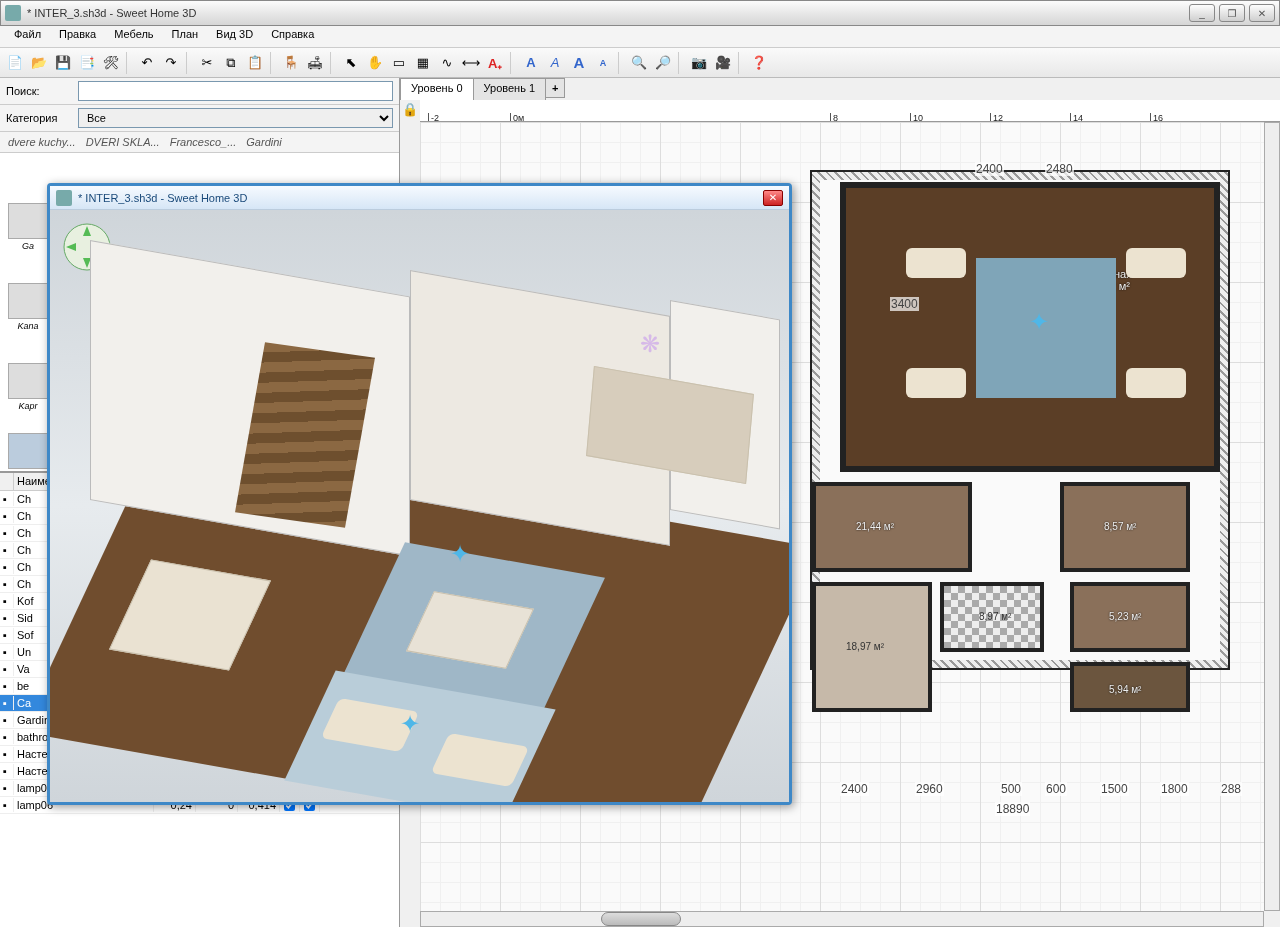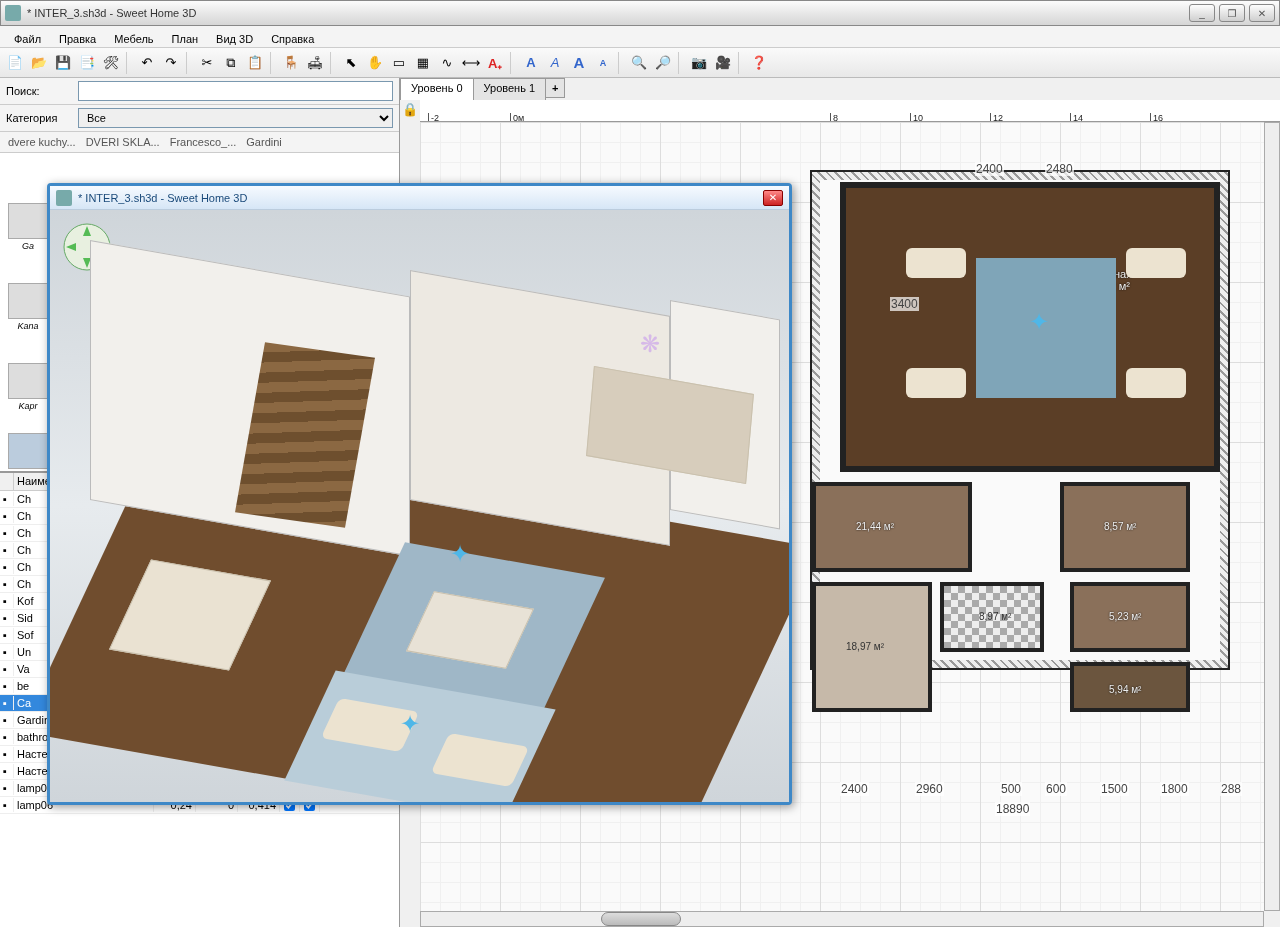--- a/index.html
+++ b/index.html
@@ -2,31 +2,31 @@
 <html><head>
 <meta charset="utf-8">
 <style>
 * { margin: 0; padding: 0; box-sizing: border-box; font-family: Tahoma, sans-serif; font-size: 11px; }
 body { background: #ece9d8; width: 1280px; height: 927px; overflow: hidden; position: relative; }
 .titlebar { height: 26px; background: linear-gradient(#fcfcfc,#e8e8e8,#d6d6d6); display: flex; align-items: center; padding: 0 4px; border: 1px solid #888; }
 .titlebar .app-icon { width: 16px; height: 16px; background: #7aa; margin-right: 6px; border-radius: 2px; }
 .titlebar .title { flex: 1; color: #333; }
 .titlebar .winbtns { display: flex; gap: 4px; }
 .titlebar .winbtn { width: 26px; height: 18px; background: linear-gradient(#fdfdfd,#cfcfcf); border: 1px solid #888; border-radius: 3px; display: flex; align-items: center; justify-content: center; cursor: pointer; font-size: 10px; color: #555; }
-.menubar { height: 22px; background: #f4f4f4; border-bottom: 1px solid #ccc; display: flex; align-items: flex-end; padding: 0 6px; gap: 2px; }
+.menubar { height: 22px; background: #f4f4f4; border-bottom: 1px solid #ccc; display: flex; align-items: flex-start; padding: 0 6px; gap: 2px; }
 .menubar .menu-item { padding: 2px 8px; cursor: pointer; }
 .toolbar { height: 30px; background: linear-gradient(#fafafa,#e8e8e8); border-bottom: 1px solid #bbb; display: flex; align-items: center; padding: 0 4px; gap: 2px; }
 .toolbar .tb { width: 22px; height: 22px; display: flex; align-items: center; justify-content: center; cursor: pointer; border: 1px solid transparent; border-radius: 2px; font-size: 13px; }
 .toolbar .sep { width: 6px; height: 22px; border-left: 1px solid #ccc; margin: 0 2px; }
 .main { display: flex; height: calc(100% - 78px); }
 .left-panel { width: 400px; border-right: 1px solid #999; background: #f4f4f4; display: flex; flex-direction: column; }
 .cat-row { display: flex; align-items: center; padding: 3px 6px; gap: 6px; border-bottom: 1px solid #ccc; }
 .cat-row label { width: 66px; }
 .cat-row select, .cat-row input { flex: 1; height: 20px; border: 1px solid #7a98af; padding: 0 4px; }
-.furniture-tabs { display: flex; gap: 10px; padding: 4px 8px; color: #555; border-bottom: 1px solid #ccc; }
+.furniture-tabs { display: flex; gap: 10px; padding: 4px 8px; font-style: italic; color: #555; border-bottom: 1px solid #ccc; }
 .furniture-tabs span { cursor: pointer; white-space: nowrap; overflow: hidden; }
 .catalog { flex: 0 0 320px; background: #fff; border-bottom: 2px solid #999; position: relative; overflow: hidden; }
 .catalog .thumb { position: absolute; width: 40px; height: 50px; font-style: italic; }
 .catalog .thumb .img { width: 40px; height: 36px; background: #ddd; border: 1px solid #aaa; }
 .catalog .thumb .lbl { font-size: 9px; text-align: center; margin-top: 2px; overflow: hidden; white-space: nowrap; }
 .catalog .thumb.selected .lbl { background: #3388dd; color: #fff; }
 .furniture-table { flex: 1; background: #fff; overflow: hidden; position: relative; }
 .ft-header { display: flex; background: #f0f0f0; border-bottom: 1px solid #ccc; height: 18px; font-size: 10px; }
 .ft-header > div { border-right: 1px solid #ccc; padding: 2px 3px; overflow: hidden; }
 .ft-row { display: flex; height: 17px; border-bottom: 1px solid #eee; align-items: center; font-size: 10px; }

